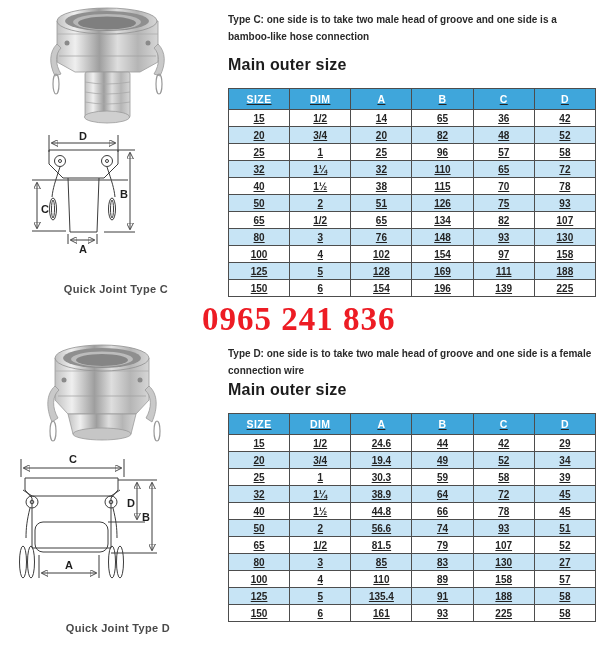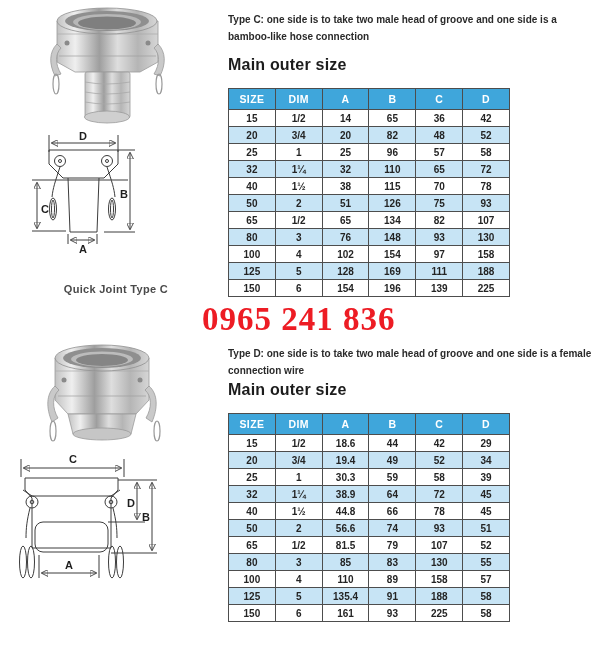--- a/index.html
+++ b/index.html
@@ -4,22 +4,22 @@
 <style>
   html,body{margin:0;padding:0;background:#fff;}
   #page{position:relative;width:600px;height:661px;background:#ffffff;overflow:hidden;
         font-family:"Liberation Sans",sans-serif;color:#242424;}
   .abs{position:absolute;}
   .desc{width:372px;font-size:10px;font-weight:bold;line-height:17px;color:#2a2a2a;}
   .sec-title{font-size:16px;font-weight:bold;color:#1c1c1c;letter-spacing:.2px;text-align:right;}
   .caption{font-size:11px;font-weight:bold;color:#4a4a4a;text-align:right;letter-spacing:.3px;}
   .phone{font-family:"Liberation Serif",serif;font-size:33px;font-weight:bold;
          color:#ED1C24;letter-spacing:1px;line-height:1;}
-  table.size{border-collapse:collapse;table-layout:fixed;width:282px;
-             font-size:10px;font-weight:bold;}
+  table.size{border-collapse:collapse;table-layout:fixed;width:368px;
+             font-size:10px;font-weight:bold;text-decoration:underline;}
   table.size th{height:20px;background:#3FA6DB;color:#ffffff;border:1px solid #4d4d4d;
                 font-size:10.5px;text-align:center;vertical-align:middle;padding:0;letter-spacing:.4px;}
   table.size td{height:16px;border:1px solid #4d4d4d;text-align:center;vertical-align:middle;
                 padding:0;color:#242424;background:#ffffff;}
   table.size tbody tr:nth-child(even) td{background:#C7E4F5;}
   svg text{font-family:"Liberation Sans",sans-serif;font-weight:bold;font-size:11px;fill:#1e1e1e;}
   .dwg line,.dwg path,.dwg polygon,.dwg polyline,.dwg circle,.dwg rect,.dwg ellipse{
     stroke:#3c3c3c;stroke-width:1;fill:none;}
 </style>
 </head>
@@ -166,20 +166,21 @@
     <line x1="106" y1="103" x2="152" y2="103"></line>
     <line x1="147" y1="33" x2="147" y2="100" marker-start="url(#aD)" marker-end="url(#aD)"></line>
     <text x="145" y="71" text-anchor="end">B</text>
 
     <line x1="34" y1="105" x2="34" y2="128"></line>
       <line x1="94" y1="105" x2="94" y2="128"></line>
     <line x1="37" y1="123" x2="91" y2="123" marker-start="url(#aD)" marker-end="url(#aD)"></line>
     <text x="64" y="119" text-anchor="middle">A</text>
   </svg>
 
+  <div class="abs caption" style="left:5px;top:622px;width:165px;">Quick Joint Type D</div>
 
   <div class="abs desc" style="left:228px;top:11px;">Type C: one side is to take two male head of groove and one side is a bamboo-like hose connection</div>
 
   <div class="abs sec-title" style="left:228px;top:56px;">Main outer size</div>
 
   <table class="size abs" style="left:228px;top:88px;">
     <thead>
         <tr>
           <th>SIZE</th>
           <th>DIM</th>
@@ -295,21 +296,21 @@
           <th>A</th>
           <th>B</th>
           <th>C</th>
           <th>D</th>
         </tr>
       </thead>
     <tbody>
         <tr>
           <td>15</td>
           <td>1/2</td>
-          <td>18.6</td>
+          <td>24.6</td>
           <td>44</td>
           <td>42</td>
           <td>29</td>
         </tr>
         <tr>
           <td>20</td>
           <td>3/4</td>
           <td>19.4</td>
           <td>49</td>
           <td>52</td>
@@ -354,21 +355,21 @@
           <td>79</td>
           <td>107</td>
           <td>52</td>
         </tr>
         <tr>
           <td>80</td>
           <td>3</td>
           <td>85</td>
           <td>83</td>
           <td>130</td>
-          <td>55</td>
+          <td>27</td>
         </tr>
         <tr>
           <td>100</td>
           <td>4</td>
           <td>110</td>
           <td>89</td>
           <td>158</td>
           <td>57</td>
         </tr>
         <tr>

